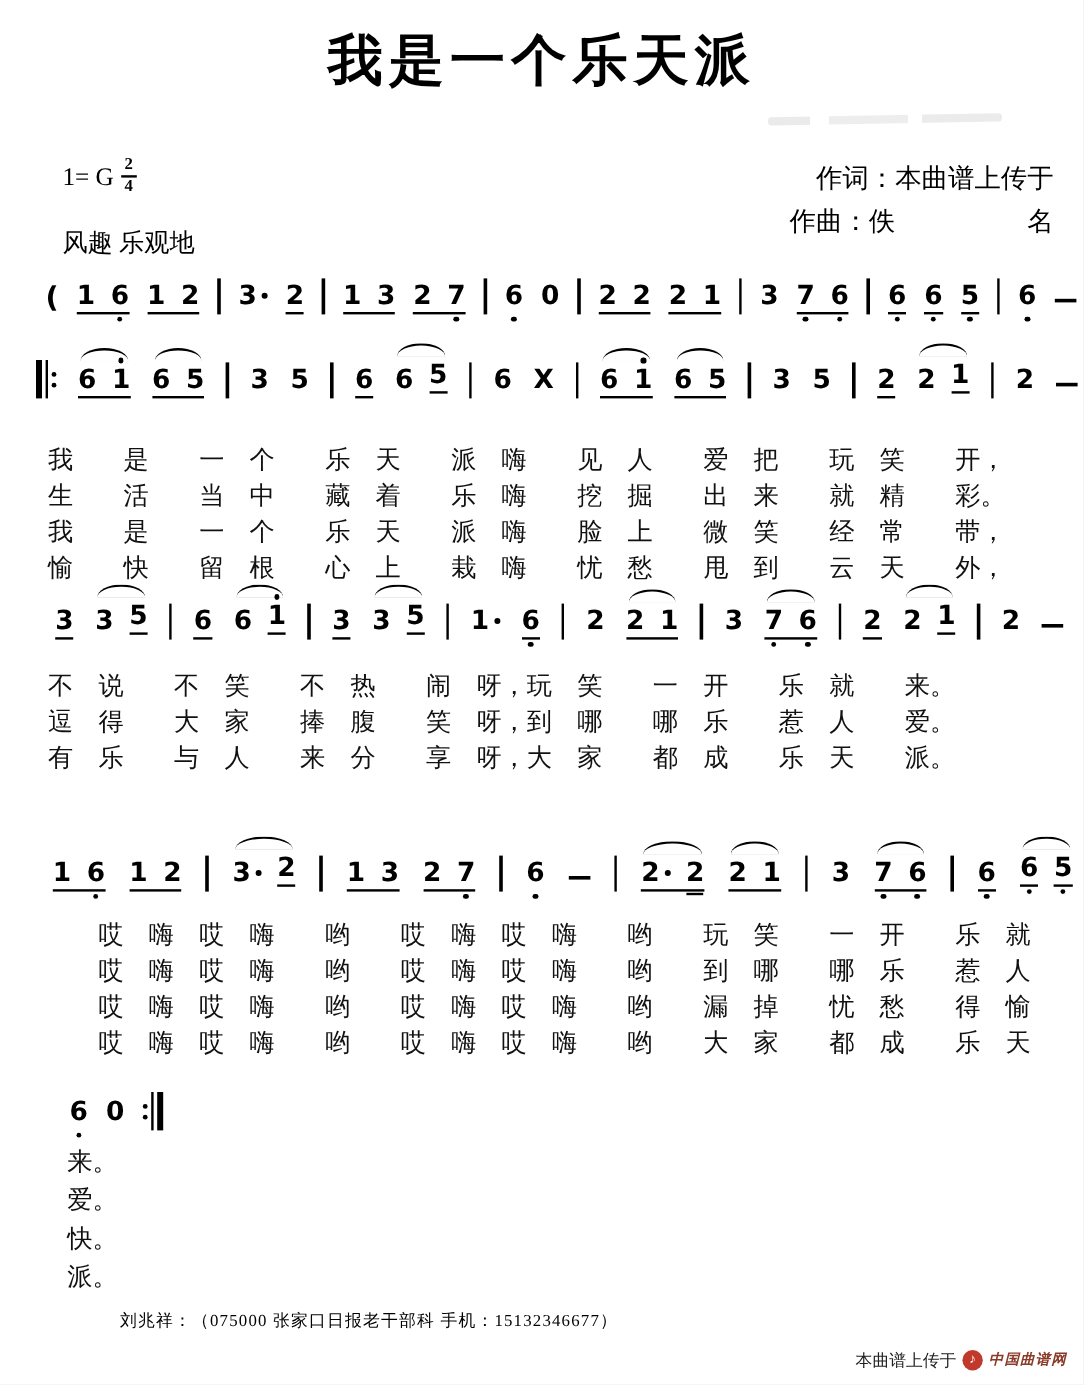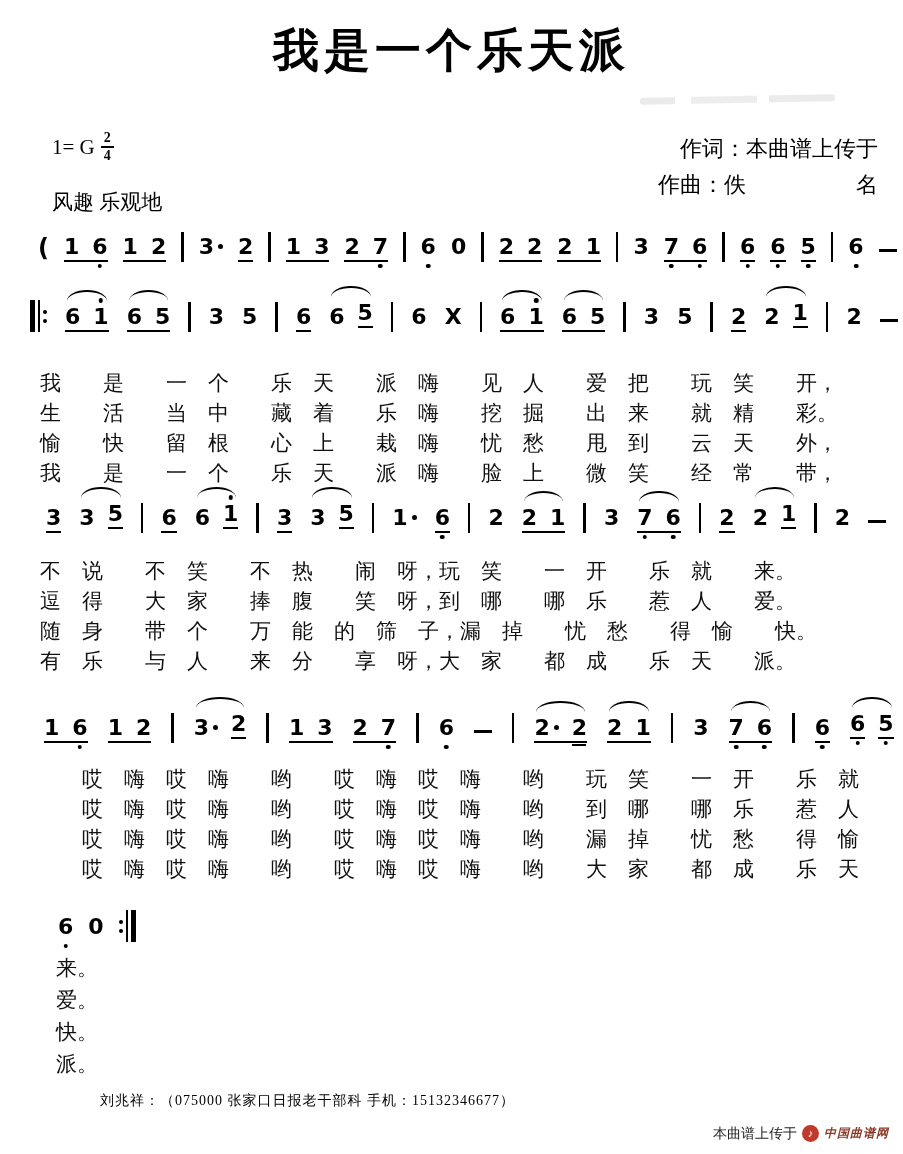--- a/index.html
+++ b/index.html
@@ -532,28 +532,27 @@
           </span>
           <span class="thin"></span>
           <span class="thick"></span>
         </span>
       </div>
     </div>
 
   <div class="lyrics sec1">
     <div class="lyr">我　　是　　一　个　　乐　天　　派　嗨　　见　人　　爱　把　　玩　笑　　开，</div>
     <div class="lyr">生　　活　　当　中　　藏　着　　乐　嗨　　挖　掘　　出　来　　就　精　　彩。</div>
+    <div class="lyr">我　　是　　一　个　　乐　天　　派　嗨　　脸　上　　微　笑　　经　常　　带，</div>
     <div class="lyr">愉　　快　　留　根　　心　上　　栽　嗨　　忧　愁　　甩　到　　云　天　　外，</div>
-    <div class="lyr">我　　是　　一　个　　乐　天　　派　嗨　　脸　上　　微　笑　　经　常　　带，</div>
   </div>
 
   <div class="lyrics sec2">
     <div class="lyr">不　说　　不　笑　　不　热　　闹　呀，玩　笑　　一　开　　乐　就　　来。</div>
     <div class="lyr">逗　得　　大　家　　捧　腹　　笑　呀，到　哪　　哪　乐　　惹　人　　爱。</div>
-    <div class="lyr">随　身　　带　个　　万　能　的　筛　子，漏　掉　　忧　愁　　得　愉　　快。</div>
     <div class="lyr">有　乐　　与　人　　来　分　　享　呀，大　家　　都　成　　乐　天　　派。</div>
   </div>
 
   <div class="lyrics sec3">
     <div class="lyr">哎　嗨　哎　嗨　　哟　　哎　嗨　哎　嗨　　哟　　玩　笑　　一　开　　乐　就</div>
     <div class="lyr">哎　嗨　哎　嗨　　哟　　哎　嗨　哎　嗨　　哟　　到　哪　　哪　乐　　惹　人</div>
     <div class="lyr">哎　嗨　哎　嗨　　哟　　哎　嗨　哎　嗨　　哟　　漏　掉　　忧　愁　　得　愉</div>
     <div class="lyr">哎　嗨　哎　嗨　　哟　　哎　嗨　哎　嗨　　哟　　大　家　　都　成　　乐　天</div>
   </div>
 

